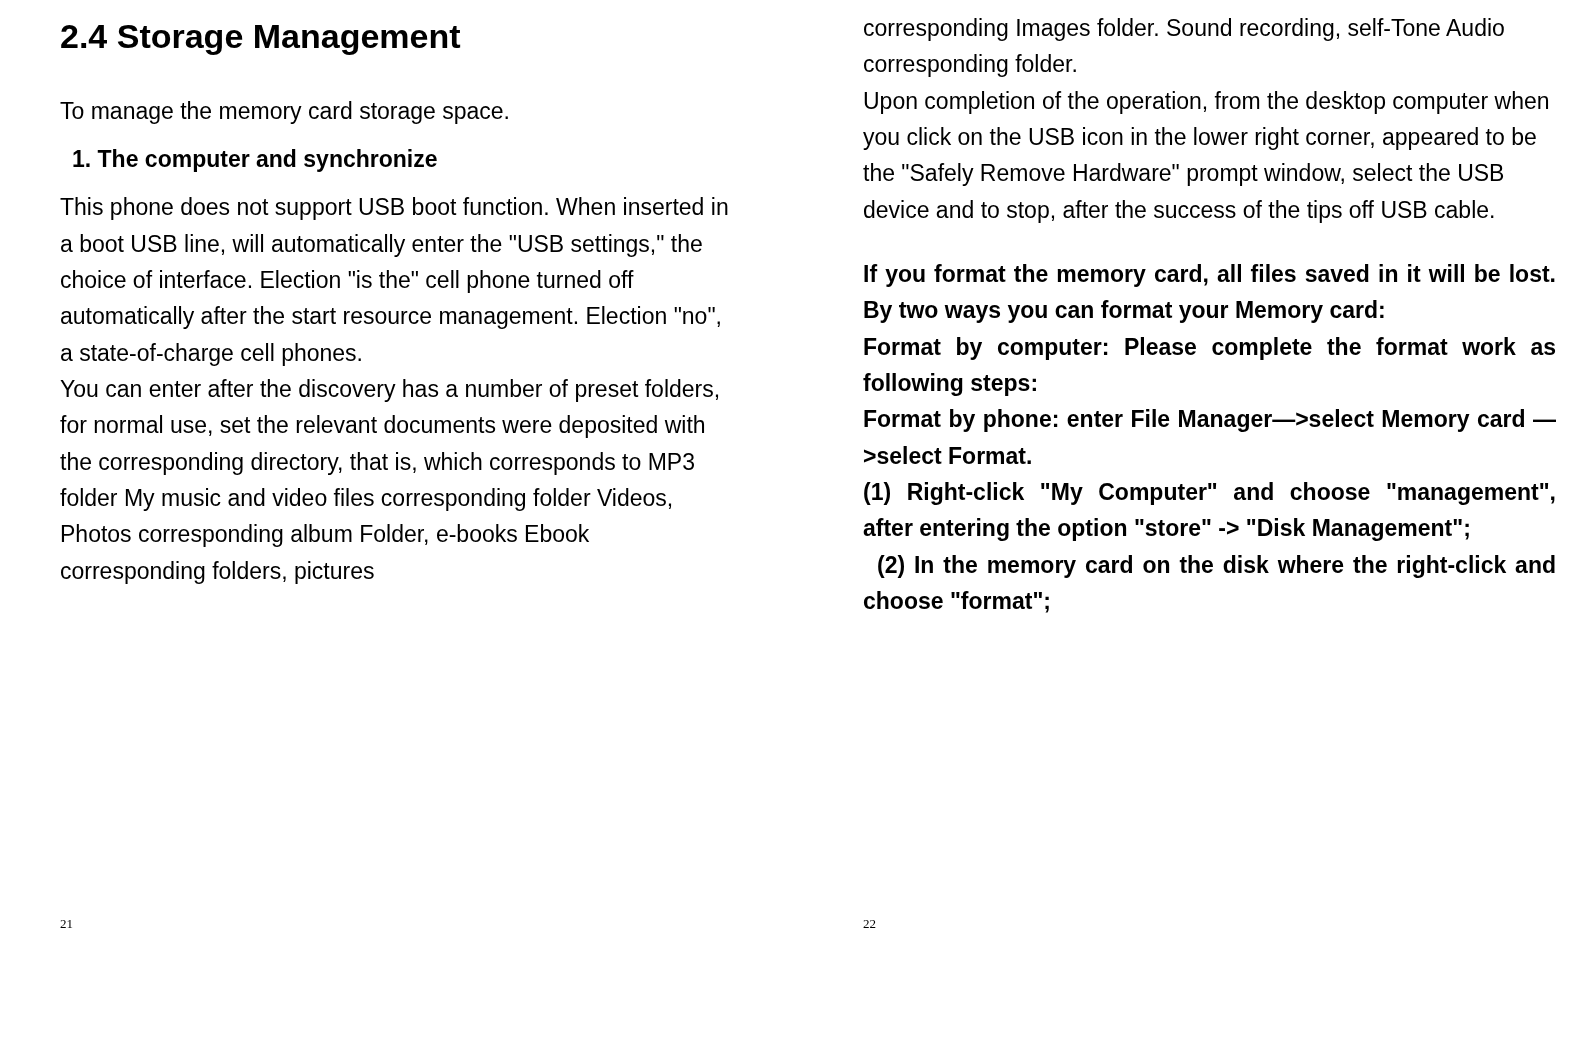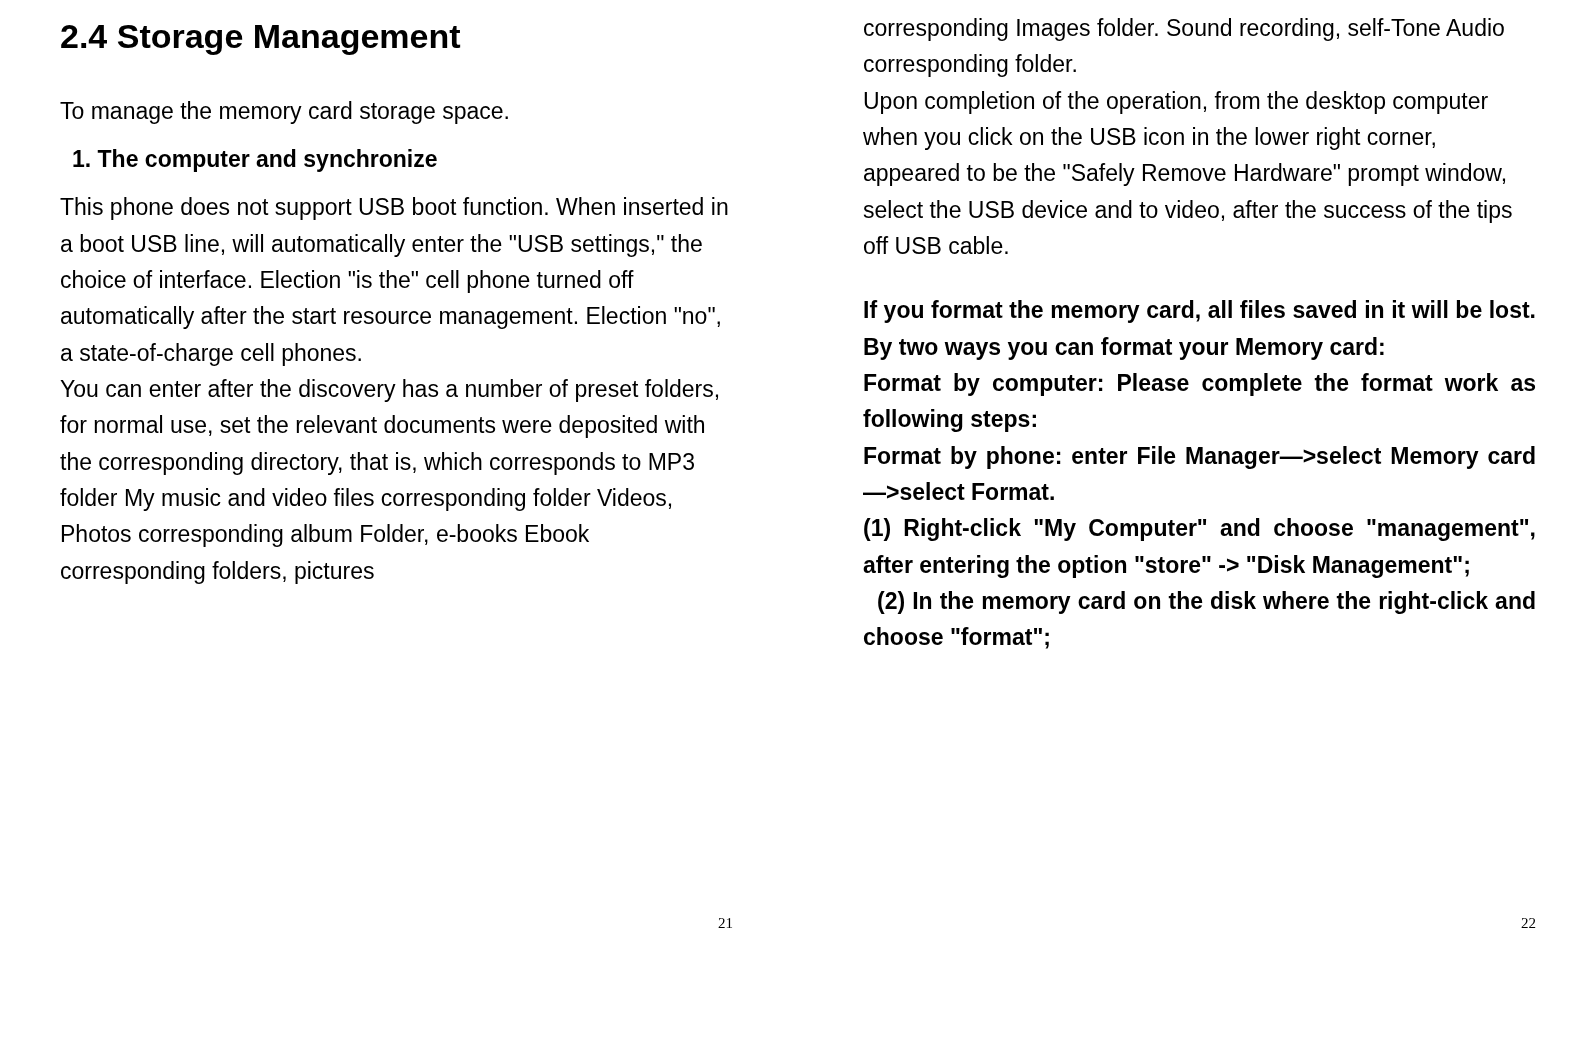--- a/index.html
+++ b/index.html
@@ -19,21 +19,21 @@
   .page {
     width: 50%;
     box-sizing: border-box;
     padding: 10px 60px 10px 60px;
     position: relative;
     display: flex;
     flex-direction: column;
   }
   .page-right {
     padding-left: 70px;
-    padding-right: 50px;
+    padding-right: 30px;
   }
   .content {
     flex: 1;
   }
   h2.section-heading {
     font-size: 34px;
     font-weight: bold;
     margin: 6px 0 36px 0;
     line-height: 1.2;
   }
@@ -57,22 +57,22 @@
   .subhead {
     font-size: 23px;
     font-weight: bold;
     margin: 12px;
     line-height: 1.58;
   }
   .spacer {
     height: 28px;
   }
   .page-num {
-    text-align: right;
-    font-size: 15px;
+    text-align: left;
+    font-size: 13px;
     font-family: "Times New Roman", Times, serif;
     padding-bottom: 6px;
   }
   .step-indent {
     text-indent: 14px;
   }
 </style>
 </head>
 <body>
 
@@ -91,21 +91,21 @@
 
       <p class="body">You can enter after the discovery has a number of preset folders, for normal use, set the relevant documents were deposited with the corresponding directory, that is, which corresponds to MP3 folder My music and video files corresponding folder Videos, Photos corresponding album Folder, e-books Ebook corresponding folders, pictures</p>
     </div>
     <div class="page-num">21</div>
   </div>
 
   <div class="page page-right">
     <div class="content">
       <p class="body">corresponding Images folder. Sound recording, self-Tone Audio corresponding folder.</p>
 
-      <p class="body">Upon completion of the operation, from the desktop computer when you click on the USB icon in the lower right corner, appeared to be the "Safely Remove Hardware" prompt window, select the USB device and to video, after the success of the tips off USB cable.</p>
+      <p class="body">Upon completion of the operation, from the desktop computer when you click on the USB icon in the lower right corner, appeared to be the "Safely Remove Hardware" prompt window, select the USB device and to stop, after the success of the tips off USB cable.</p>
 
       <div class="spacer"></div>
 
 
       <p class="body-justify">If you format the memory card, all files saved in it will be lost. By two ways you can format your Memory card:</p>
 
       <p class="body-justify">Format by computer: Please complete the format work as following steps:</p>
 
       <p class="body-justify">Format by phone: enter File Manager—&gt;select Memory card —&gt;select Format.</p>
 

